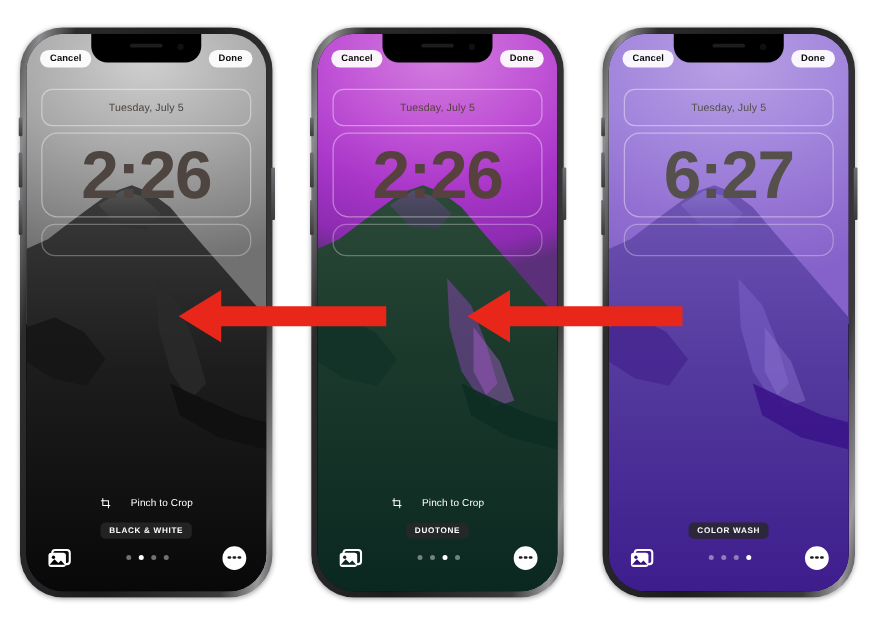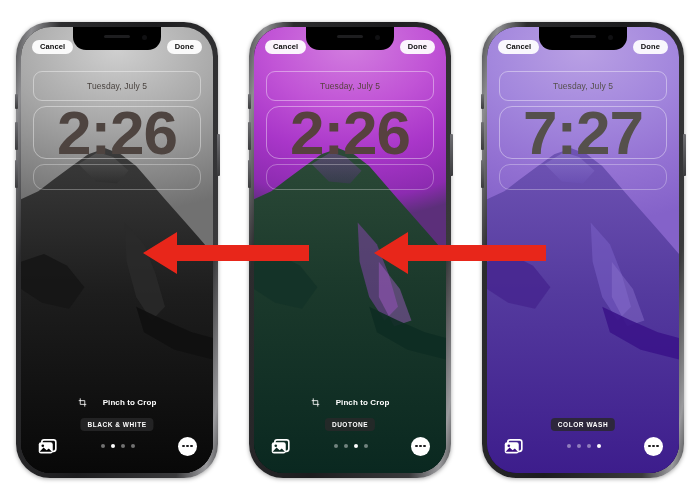--- a/index.html
+++ b/index.html
@@ -136,25 +136,25 @@
   .w-date {
     height: 30px;
     border: 1px solid rgba(255,255,255,.40);
     border-radius: 9px;
     display: flex; align-items: center; justify-content: center;
     font-size: 8.5px;
     letter-spacing: .1px;
   }
   .w-time {
     margin-top: 5px;
-    height: 53px;
+    height: 68px;
     border: 1px solid rgba(255,255,255,.40);
     border-radius: 13px;
     display: flex; align-items: center; justify-content: center;
-    font-size: 62px;
+    font-size: 54px;
     font-weight: bold;
     letter-spacing: -1px;
     line-height: 1;
   }
   .w-ghost {
     margin-top: 5px;
     height: 26px;
     border: 1px solid rgba(255,255,255,.30);
     border-radius: 11px;
   }
@@ -164,21 +164,21 @@
   .p2 .w-date, .p2 .w-time { color: #57413f; }
   .p3 .w-date, .p3 .w-time { color: #55504c; }
 
   
   .pinch {
     position: absolute;
     left: 0; right: 0; bottom: 66px;
     text-align: center;
     color: #ffffff;
     font-size: 8px;
-    font-weight: bold;
+    font-weight: normal;
     letter-spacing: .1px;
     z-index: 7;
     display: flex; align-items: center; justify-content: center; gap: 16px;
   }
   .pinch svg { display: block; }
 
   .styletag {
     position: absolute;
     left: 50%; bottom: 42px;
     transform: translateX(-50%);
@@ -429,21 +429,21 @@
         <div class="cam"></div>
       </div>
 
       <div class="topbar">
         <div class="pill">Cancel</div>
         <div class="pill">Done</div>
       </div>
 
       <div class="widgets">
         <div class="w-date">Tuesday, July 5</div>
-        <div class="w-time">7:27</div>
+        <div class="w-time">6:27</div>
         <div class="w-ghost"></div>
       </div>
 
       <div class="styletag">COLOR WASH</div>
 
       <div class="bottombar">
         <div class="icon-photos">
           <svg viewBox="0 0 24 24" fill="none" stroke="#fff" stroke-width="1.9">
             <rect x="2" y="7" width="16" height="13" rx="2.6" fill="#fff" stroke="none"></rect>
             <rect x="5.5" y="4.5" width="16" height="13" rx="2.6" stroke="#fff" fill="none"></rect>

